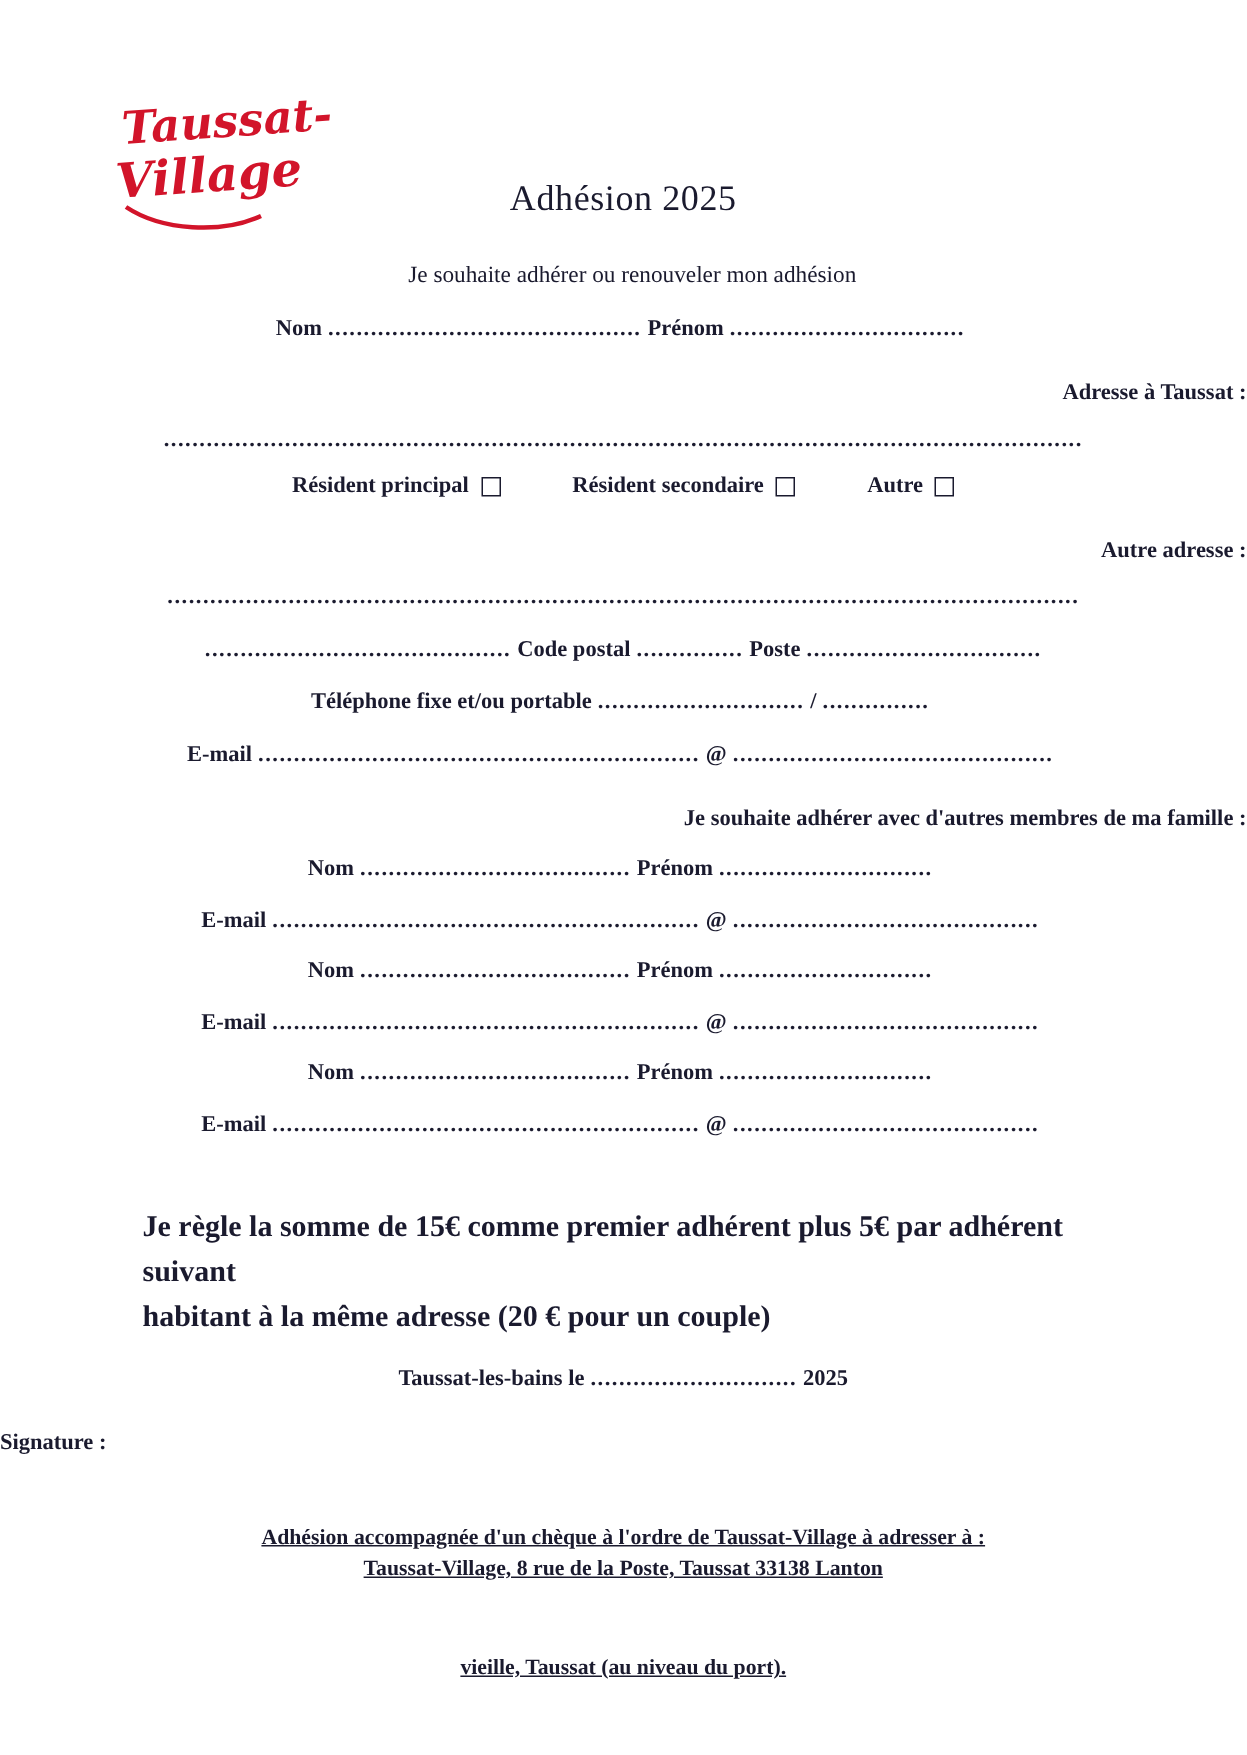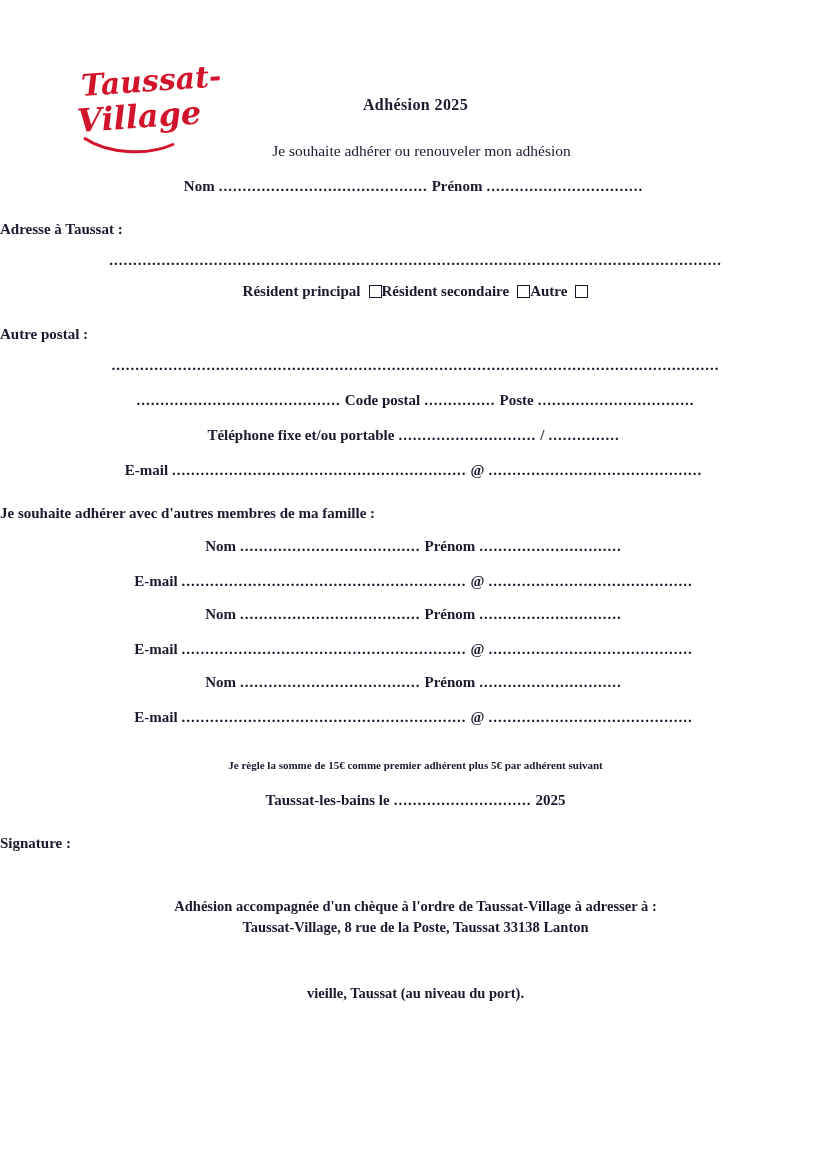--- a/index.html
+++ b/index.html
@@ -38,24 +38,24 @@
   }
   
   .doc {
     position: absolute;
     left: 0;
     top: 0;
     width: 831px;
   }
   .title {
     text-align: center;
-    font-size: 16px;
-    font-weight: bold;
+    font-size: 24px;
+    font-weight: normal;
     letter-spacing: 0.4px;
-    margin-top: 96px;
+    margin-top: 120px;
   }
   .subtitle {
     text-align: center;
     font-size: 15.5px;
     font-weight: normal;
     margin-top: 28px;
     padding-left: 12px;
   }
   .row {
     font-size: 15px;
@@ -76,39 +76,40 @@
     border-bottom: none;
     overflow: hidden;
     white-space: nowrap;
     color: #1a1a2e;
     font-weight: bold;
     letter-spacing: 1px;
     font-size: 15px;
     margin: 0 4px;
   }
   .heading-line {
-    text-align: left;
+    text-align: right;
     font-size: 15px;
     font-weight: bold;
     margin-top: 26px;
   }
   .full-dots {
     margin-top: 14px;
     padding: 0 92px;
     font-size: 15px;
     font-weight: bold;
     letter-spacing: 1px;
     overflow: hidden;
     white-space: nowrap;
     text-align: center;
   }
   .checks {
     margin-top: 14px;
     display: flex;
     justify-content: center;
+    gap: 48px;
     font-size: 15px;
     font-weight: bold;
     padding: 0 90px;
   }
   .check-item {
     display: inline-flex;
     align-items: center;
     gap: 8px;
     white-space: nowrap;
   }
@@ -122,40 +123,41 @@
   .family-row {
     font-size: 15px;
     font-weight: bold;
     margin-top: 16px;
     display: flex;
     justify-content: center;
     align-items: baseline;
     padding: 0 110px;
   }
   .para {
-    text-align: center;
-    font-size: 11px;
+    text-align: left;
+    font-size: 20px;
     font-weight: bold;
     line-height: 1.5;
-    margin-top: 31px;
+    margin-top: 44px;
     padding: 0 95px;
   }
   .sig {
     text-align: left;
     font-size: 15px;
     font-weight: bold;
     margin-top: 26px;
   }
   .footer {
     text-align: center;
     font-size: 14.5px;
     font-weight: bold;
     line-height: 1.45;
     margin-top: 44px;
     padding: 0 80px;
+    text-decoration: underline;
   }
   .footer.second { margin-top: 24px; }
 </style>
 </head>
 <body>
 
 <div class="page">
 
   <div class="logo">
     <svg width="150" height="105" viewBox="0 0 150 105" xmlns="http://www.w3.org/2000/svg">
@@ -189,21 +191,21 @@
       <span class="check-item">
         <span>Résident secondaire</span>
         <span class="box"></span>
       </span>
       <span class="check-item">
         <span>Autre</span>
         <span class="box"></span>
       </span>
     </div>
 
-    <div class="heading-line">Autre postal :</div>
+    <div class="heading-line">Autre adresse :</div>
     <div class="full-dots">................................................................................................................................</div>
 
     <div class="row">
       <span class="dots">...........................................</span>
       <span class="lbl">Code postal</span>
       <span class="dots">...............</span>
       <span class="lbl">Poste</span>
       <span class="dots">.................................</span>
     </div>
 
@@ -257,20 +259,21 @@
     </div>
     <div class="row">
       <span class="lbl">E-mail</span>
       <span class="dots">............................................................</span>
       <span class="lbl">@</span>
       <span class="dots">...........................................</span>
     </div>
 
     <div class="para">
       <span>Je règle la somme de 15€ comme premier adhérent plus 5€ par adhérent suivant</span><br>
+      <span>habitant à la même adresse (20 € pour un couple)</span>
     </div>
 
     <div class="row center">
       <span class="lbl">Taussat-les-bains le</span>
       <span class="dots">.............................</span>
       <span class="lbl">2025</span>
     </div>
 
     <div class="sig">Signature :</div>
 

